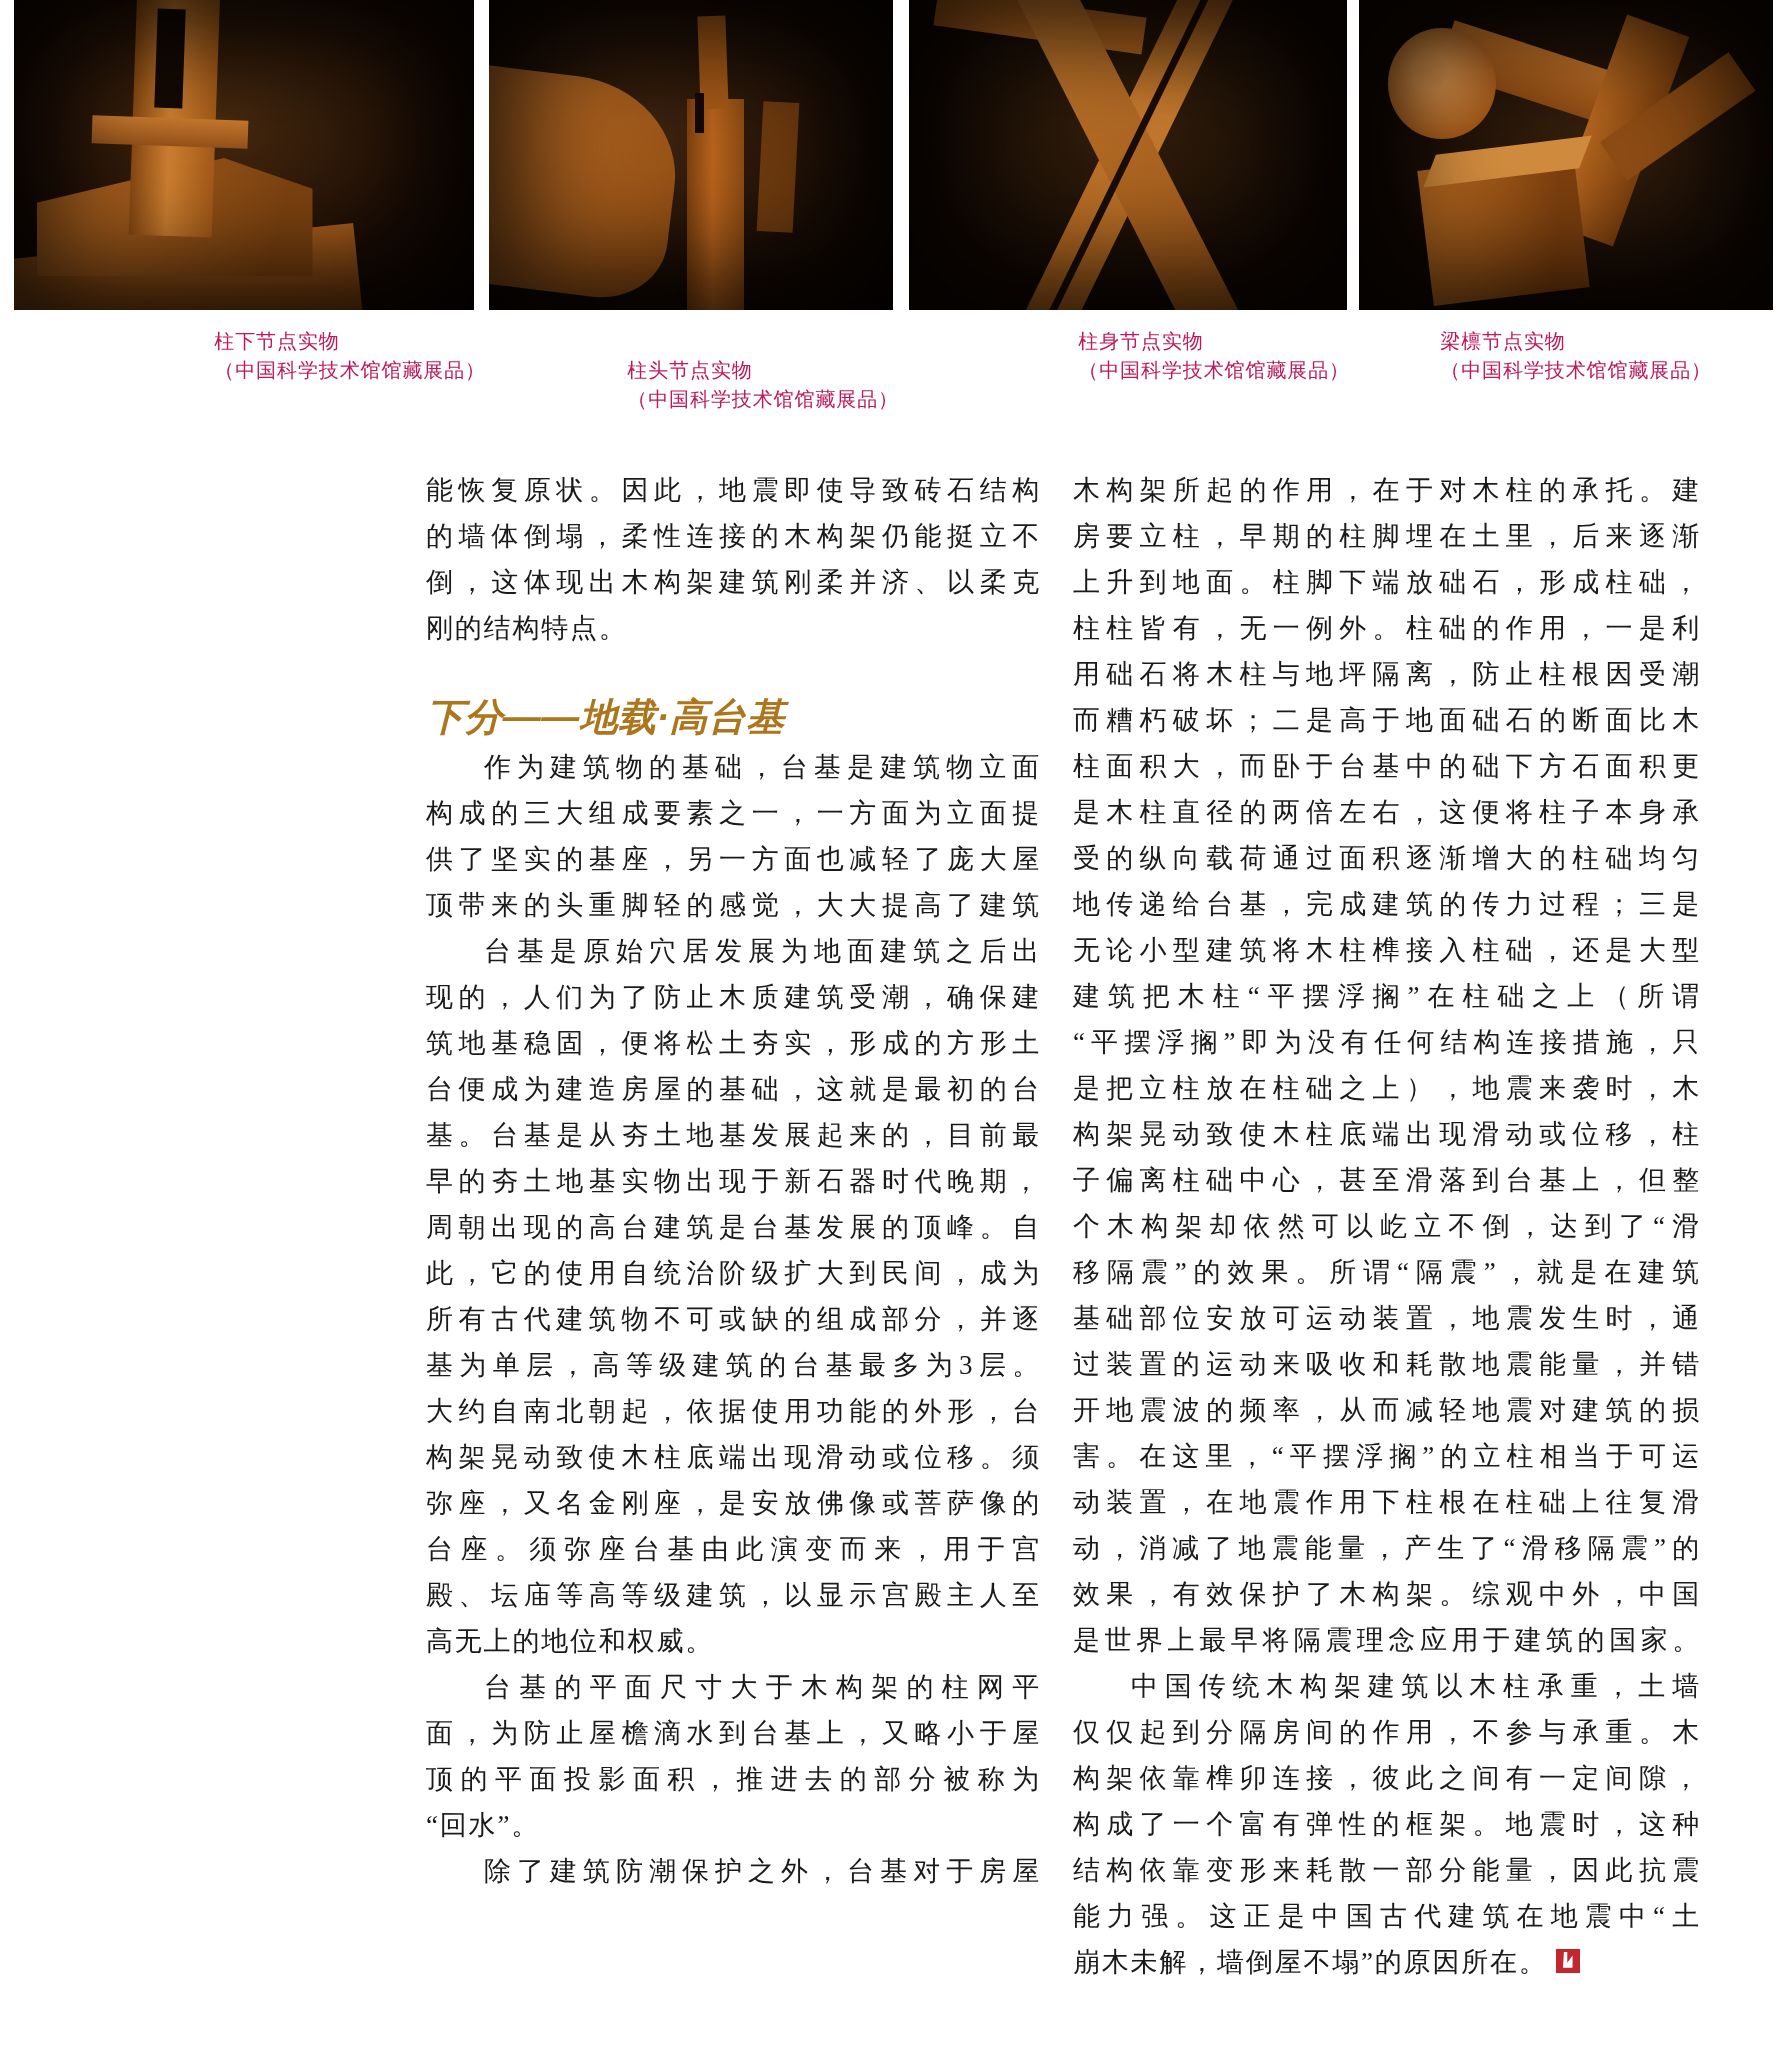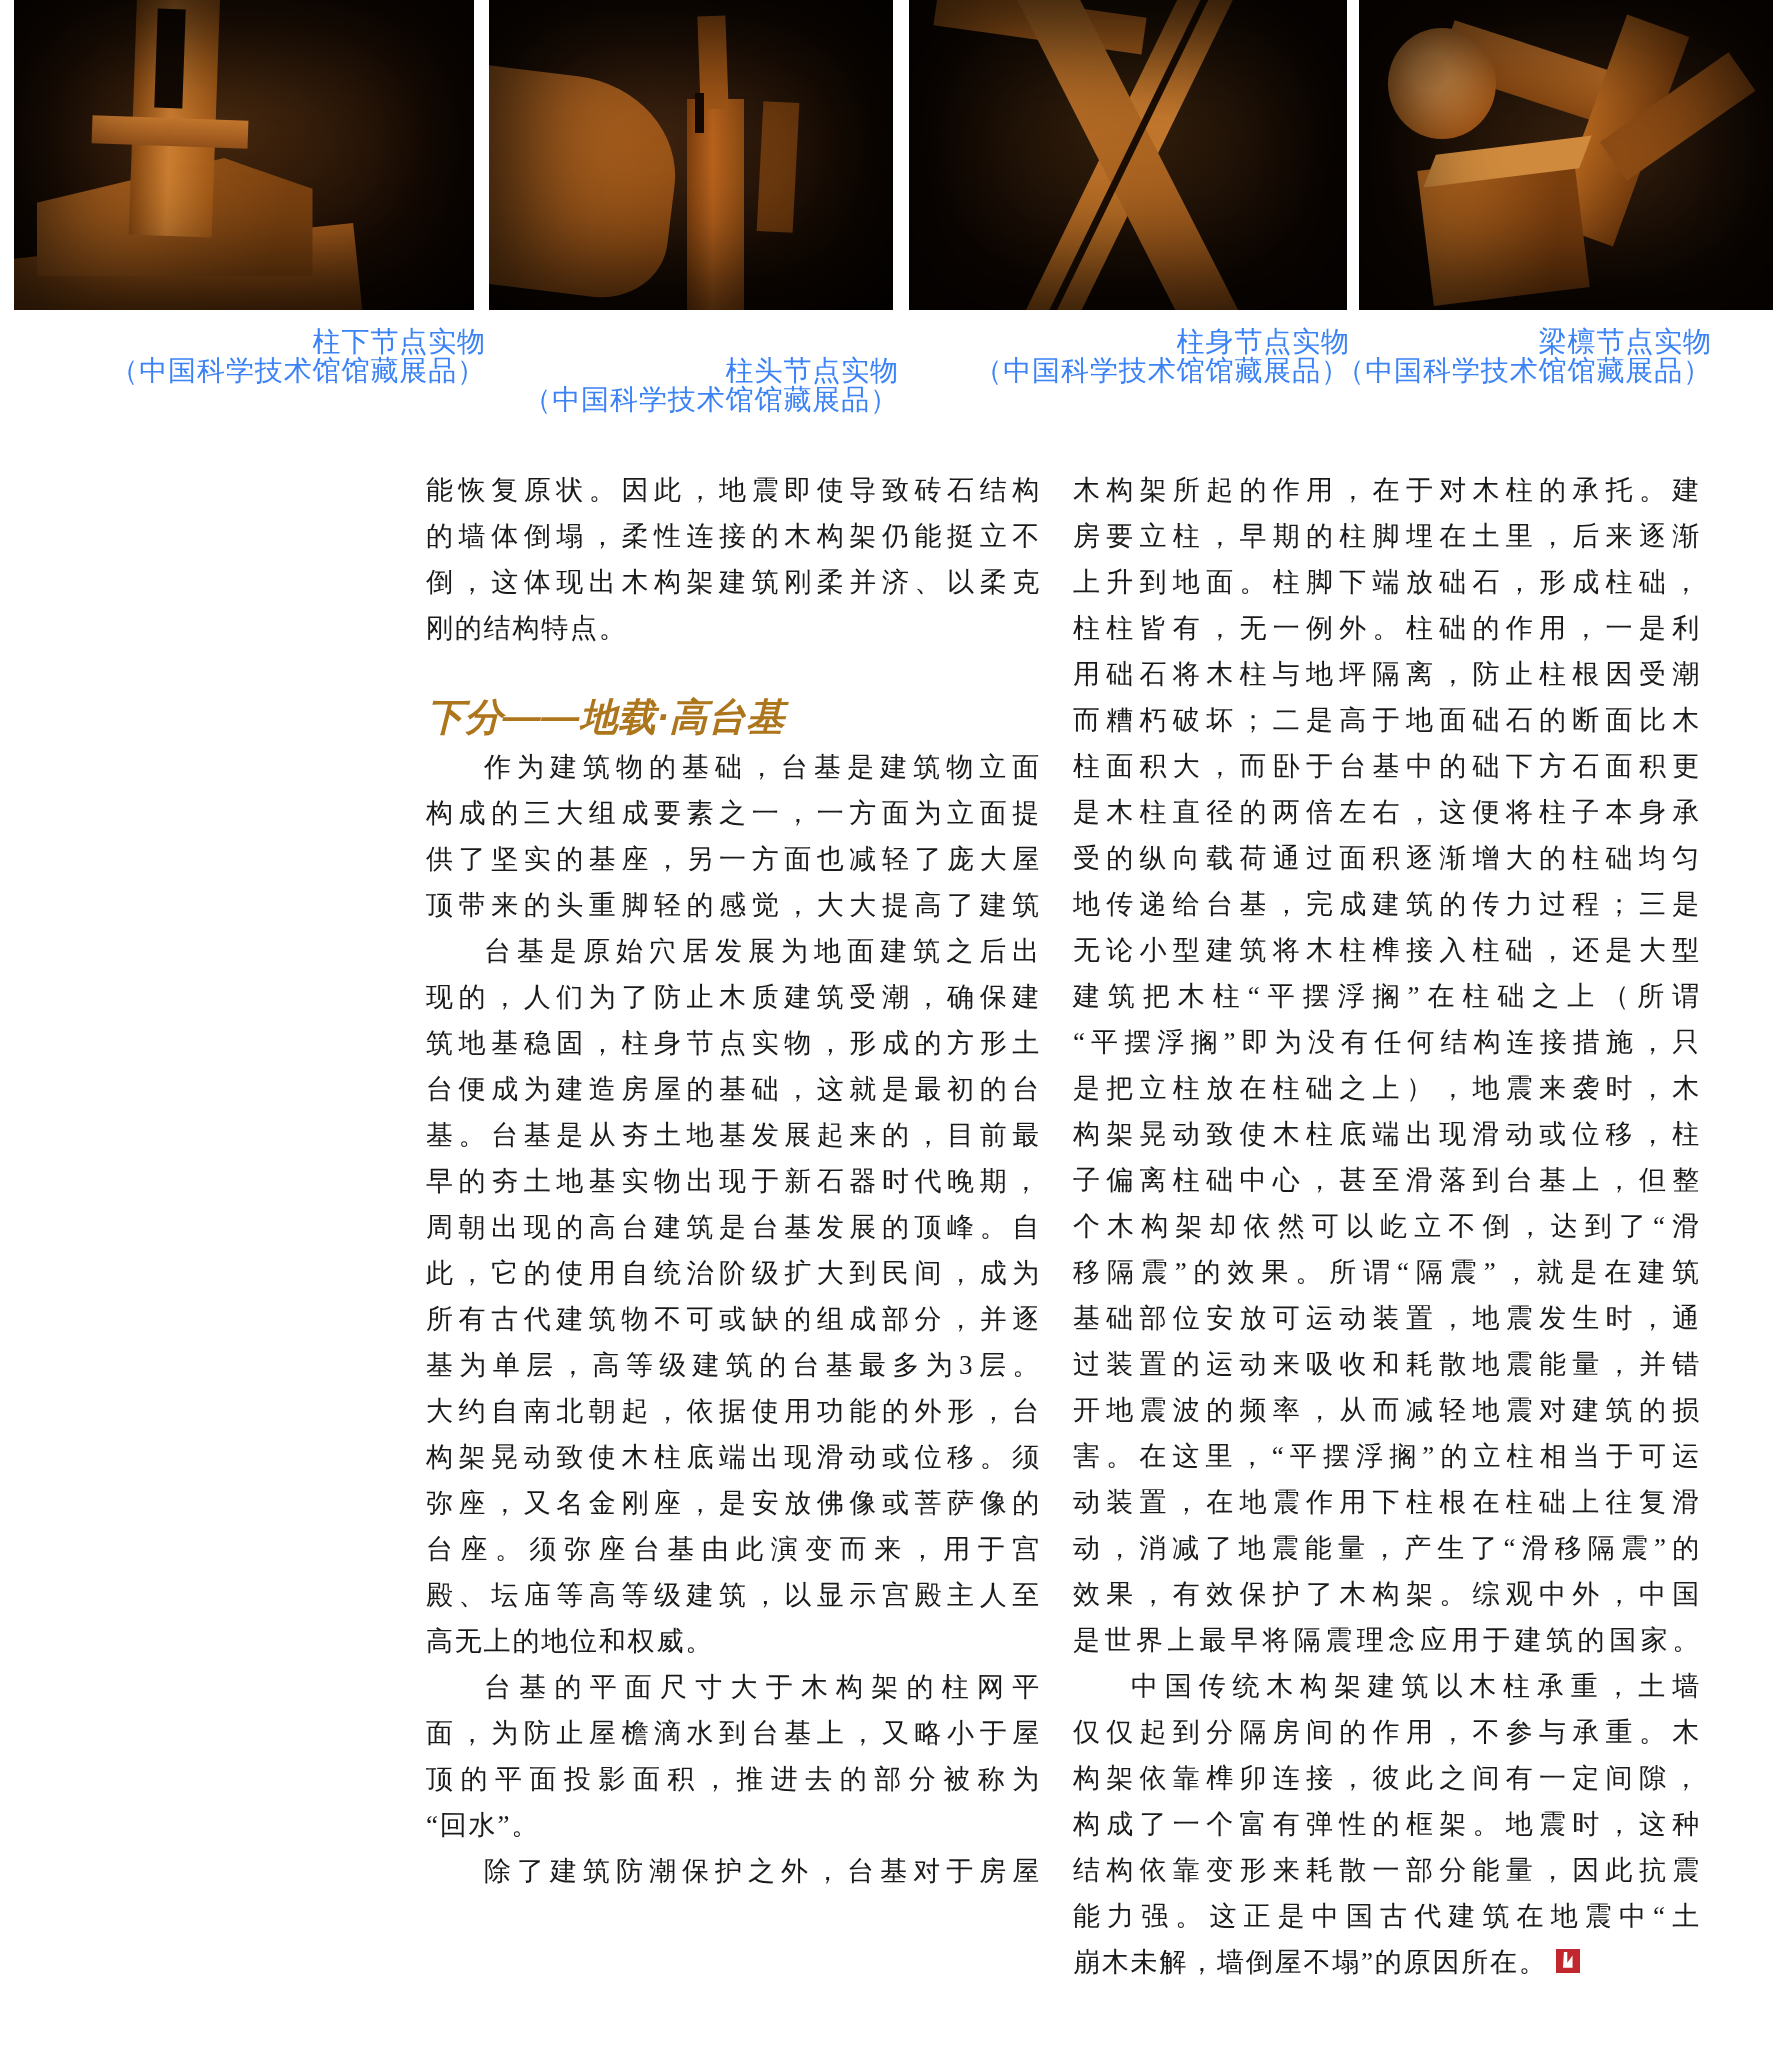--- a/index.html
+++ b/index.html
@@ -33,21 +33,21 @@
   .p3-groove{left:4%;top:49%;width:92%;height:2.2%;transform:rotate(-64deg);background:#1a0d04;}
   .p3-top{left:6%;top:1%;width:48%;height:12%;transform:rotate(8deg);background:#b2641e;}
   
   .p4-round{left:7%;top:9%;width:26%;height:36%;border-radius:50%;background:radial-gradient(circle at 40% 40%,#d8924b 20%,#a55817 75%,#7c3f0e);}
   .p4-shaft{left:20%;top:15%;width:44%;height:17%;transform:rotate(18deg);background:linear-gradient(180deg,#c9762a,#8c4a12);}
   .p4-diag{left:55%;top:6%;width:16%;height:72%;transform:rotate(20deg);background:linear-gradient(90deg,#b4661e,#7c3f0e);}
   .p4-diag2{left:58%;top:30%;width:38%;height:15%;transform:rotate(-35deg);background:#8e4c14;}
   .p4-box{left:16%;top:52%;width:38%;height:44%;transform:rotate(-7deg);background:linear-gradient(100deg,#c16f22,#7c3f0e 80%);}
   .p4-boxtop{left:17%;top:47%;width:38%;height:10%;transform:rotate(-7deg) skewX(-28deg);background:#d28c3e;}
   
-  .caption{position:absolute;top:327px;text-align:right;font-size:28px;line-height:29px;color:#3b82f6;letter-spacing:0.9px;}
+  .caption{position:absolute;top:327px;text-align:left;font-size:20px;line-height:29px;color:#be185d;letter-spacing:0.9px;}
   .cap1{right:1296px;} .cap2{right:883px;margin-top:29px;} .cap3{right:432px;} .cap4{right:70px;}
   
   .col{position:absolute;}
   .col-left-top   {left:426px; top:467px; width:615px;}
   .col-left-bottom{left:426px; top:744px; width:615px;}
   .col-right      {left:1073px;top:467px; width:628px;}
   .line{height:46px;line-height:46px;font-size:27px;letter-spacing:1.8px;text-align:left;}
   .line.just{text-align:justify;text-align-last:justify;text-justify:inter-character;}
   .line.indent{padding-left:58px;}
   .heading{
@@ -118,21 +118,21 @@
 
   <div class="heading" style="color: rgb(173, 118, 29);">下分——地载·高台基</div>
 
   <div class="col col-left-bottom">
       <div class="line just indent">作为建筑物的基础，台基是建筑物立面</div>
       <div class="line just">构成的三大组成要素之一，一方面为立面提</div>
       <div class="line just">供了坚实的基座，另一方面也减轻了庞大屋</div>
       <div class="line just">顶带来的头重脚轻的感觉，大大提高了建筑</div>
       <div class="line just indent">台基是原始穴居发展为地面建筑之后出</div>
       <div class="line just">现的，人们为了防止木质建筑受潮，确保建</div>
-      <div class="line just">筑地基稳固，柱身节点实物，形成的方形土</div>
+      <div class="line just">筑地基稳固，便将松土夯实，形成的方形土</div>
       <div class="line just">台便成为建造房屋的基础，这就是最初的台</div>
       <div class="line just">基。台基是从夯土地基发展起来的，目前最</div>
       <div class="line just">早的夯土地基实物出现于新石器时代晚期，</div>
       <div class="line just">周朝出现的高台建筑是台基发展的顶峰。自</div>
       <div class="line just">此，它的使用自统治阶级扩大到民间，成为</div>
       <div class="line just">所有古代建筑物不可或缺的组成部分，并逐</div>
       <div class="line just">基为单层，高等级建筑的台基最多为3层。</div>
       <div class="line just">大约自南北朝起，依据使用功能的外形，台</div>
       <div class="line just">构架晃动致使木柱底端出现滑动或位移。须</div>
       <div class="line just">弥座，又名金刚座，是安放佛像或菩萨像的</div>

